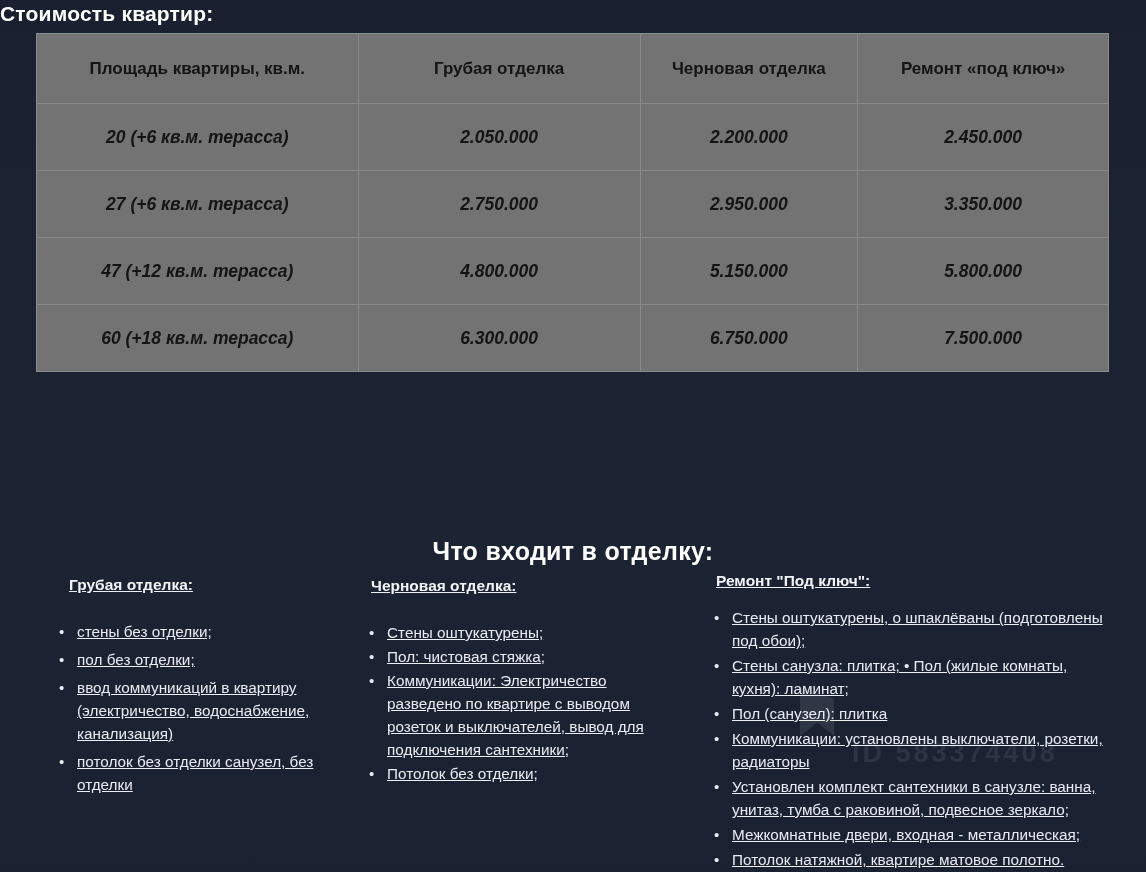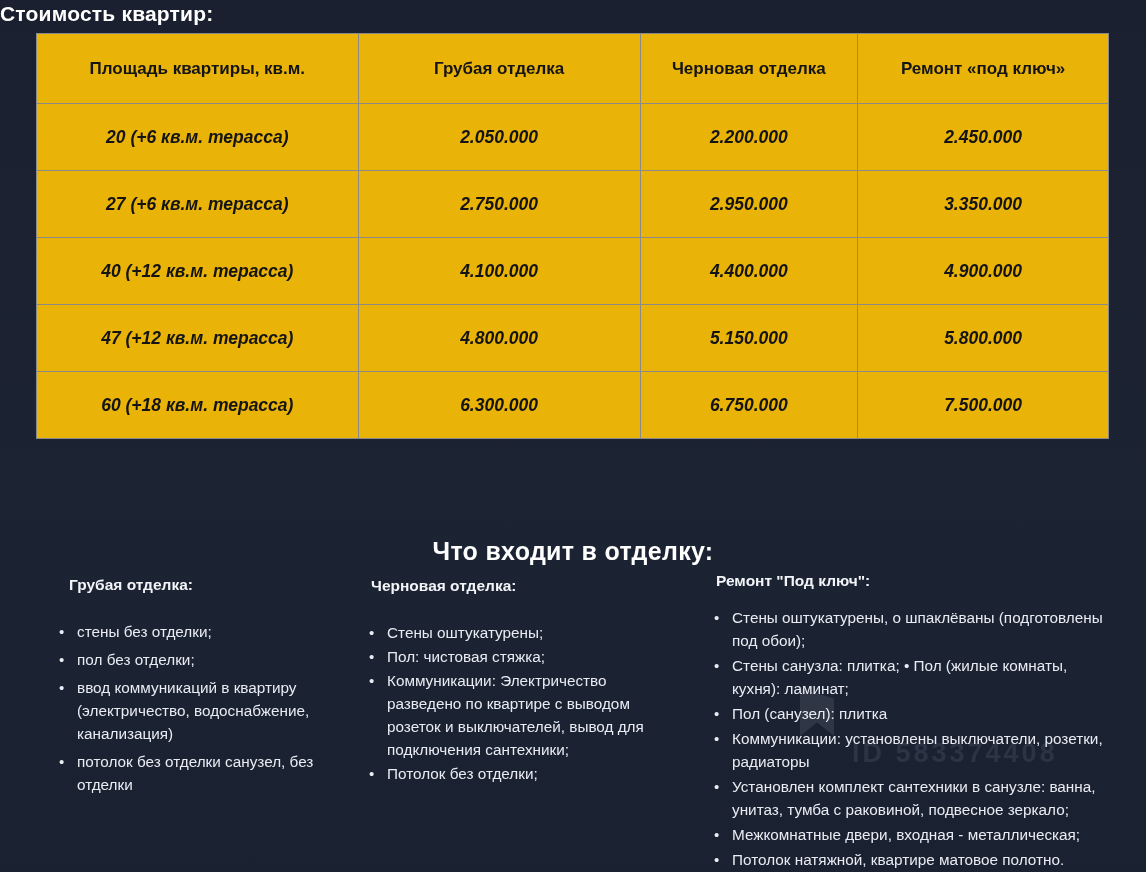--- a/index.html
+++ b/index.html
@@ -13,21 +13,21 @@
   .page { position: absolute; inset: 0; }
 
   
   .table-title {
     position: absolute; top: 2px; left: 0; width: 100%;
     text-align: left; font-size: 21px; font-weight: 700; color: #ffffff;
     letter-spacing: 0.2px;
   }
   table.price {
     position: absolute; top: 33px; left: 36px; width: 1073px;
-    border-collapse: collapse; background: #eab308;
+    border-collapse: collapse; background: #737373;
     border: 1px solid #5f5f5f;
     table-layout: fixed;
   }
   table.price th, table.price td {
     border: 1px solid #8a8a8a;
     text-align: center; vertical-align: middle;
     color: #141414; font-weight: 700;
   }
   table.price th { height: 70px; font-size: 17px; }
   table.price td { height: 67px; font-size: 17.5px; font-style: italic; }
@@ -35,21 +35,21 @@
   .w-rough  { width: 26.3%; }
   .w-draft  { width: 20.3%; }
   .w-turn   { width: 23.4%; }
 
   
   .finish-title {
     position: absolute; top: 497px; left: 0; width: 100%;
     text-align: center; font-size: 25px; font-weight: 700; color: #ffffff;
     letter-spacing: 0.3px; z-index: 2; margin-top: 40px;
   }
-  .fcol { position: absolute; z-index: 2; }
+  .fcol { position: absolute; z-index: 2; text-decoration: underline; }
   .fcol-heading { font-size: 15.5px; font-weight: 700; color: #f2f4f8; }
   .fcol ul { list-style: none; }
   .fcol li {
     position: relative; padding-left: 22px;
     font-size: 15.3px; line-height: 23px; color: #e9ecf3;
   }
   .fcol li::before {
     content: "\2022"; position: absolute; left: 4px; top: 0;
     font-size: 15px; color: #e9ecf3;
   }
@@ -107,26 +107,20 @@
         <td>2.200.000</td>
         <td>2.450.000</td>
       </tr>
       <tr>
         <td>27 (+6 кв.м. терасса)</td>
         <td>2.750.000</td>
         <td>2.950.000</td>
         <td>3.350.000</td>
       </tr>
       <tr>
-        <td>40 (+12 кв.м. терасса)</td>
-        <td>4.100.000</td>
-        <td>4.400.000</td>
-        <td>4.900.000</td>
-      </tr>
-      <tr>
         <td>47 (+12 кв.м. терасса)</td>
         <td>4.800.000</td>
         <td>5.150.000</td>
         <td>5.800.000</td>
       </tr>
       <tr>
         <td>60 (+18 кв.м. терасса)</td>
         <td>6.300.000</td>
         <td>6.750.000</td>
         <td>7.500.000</td>

